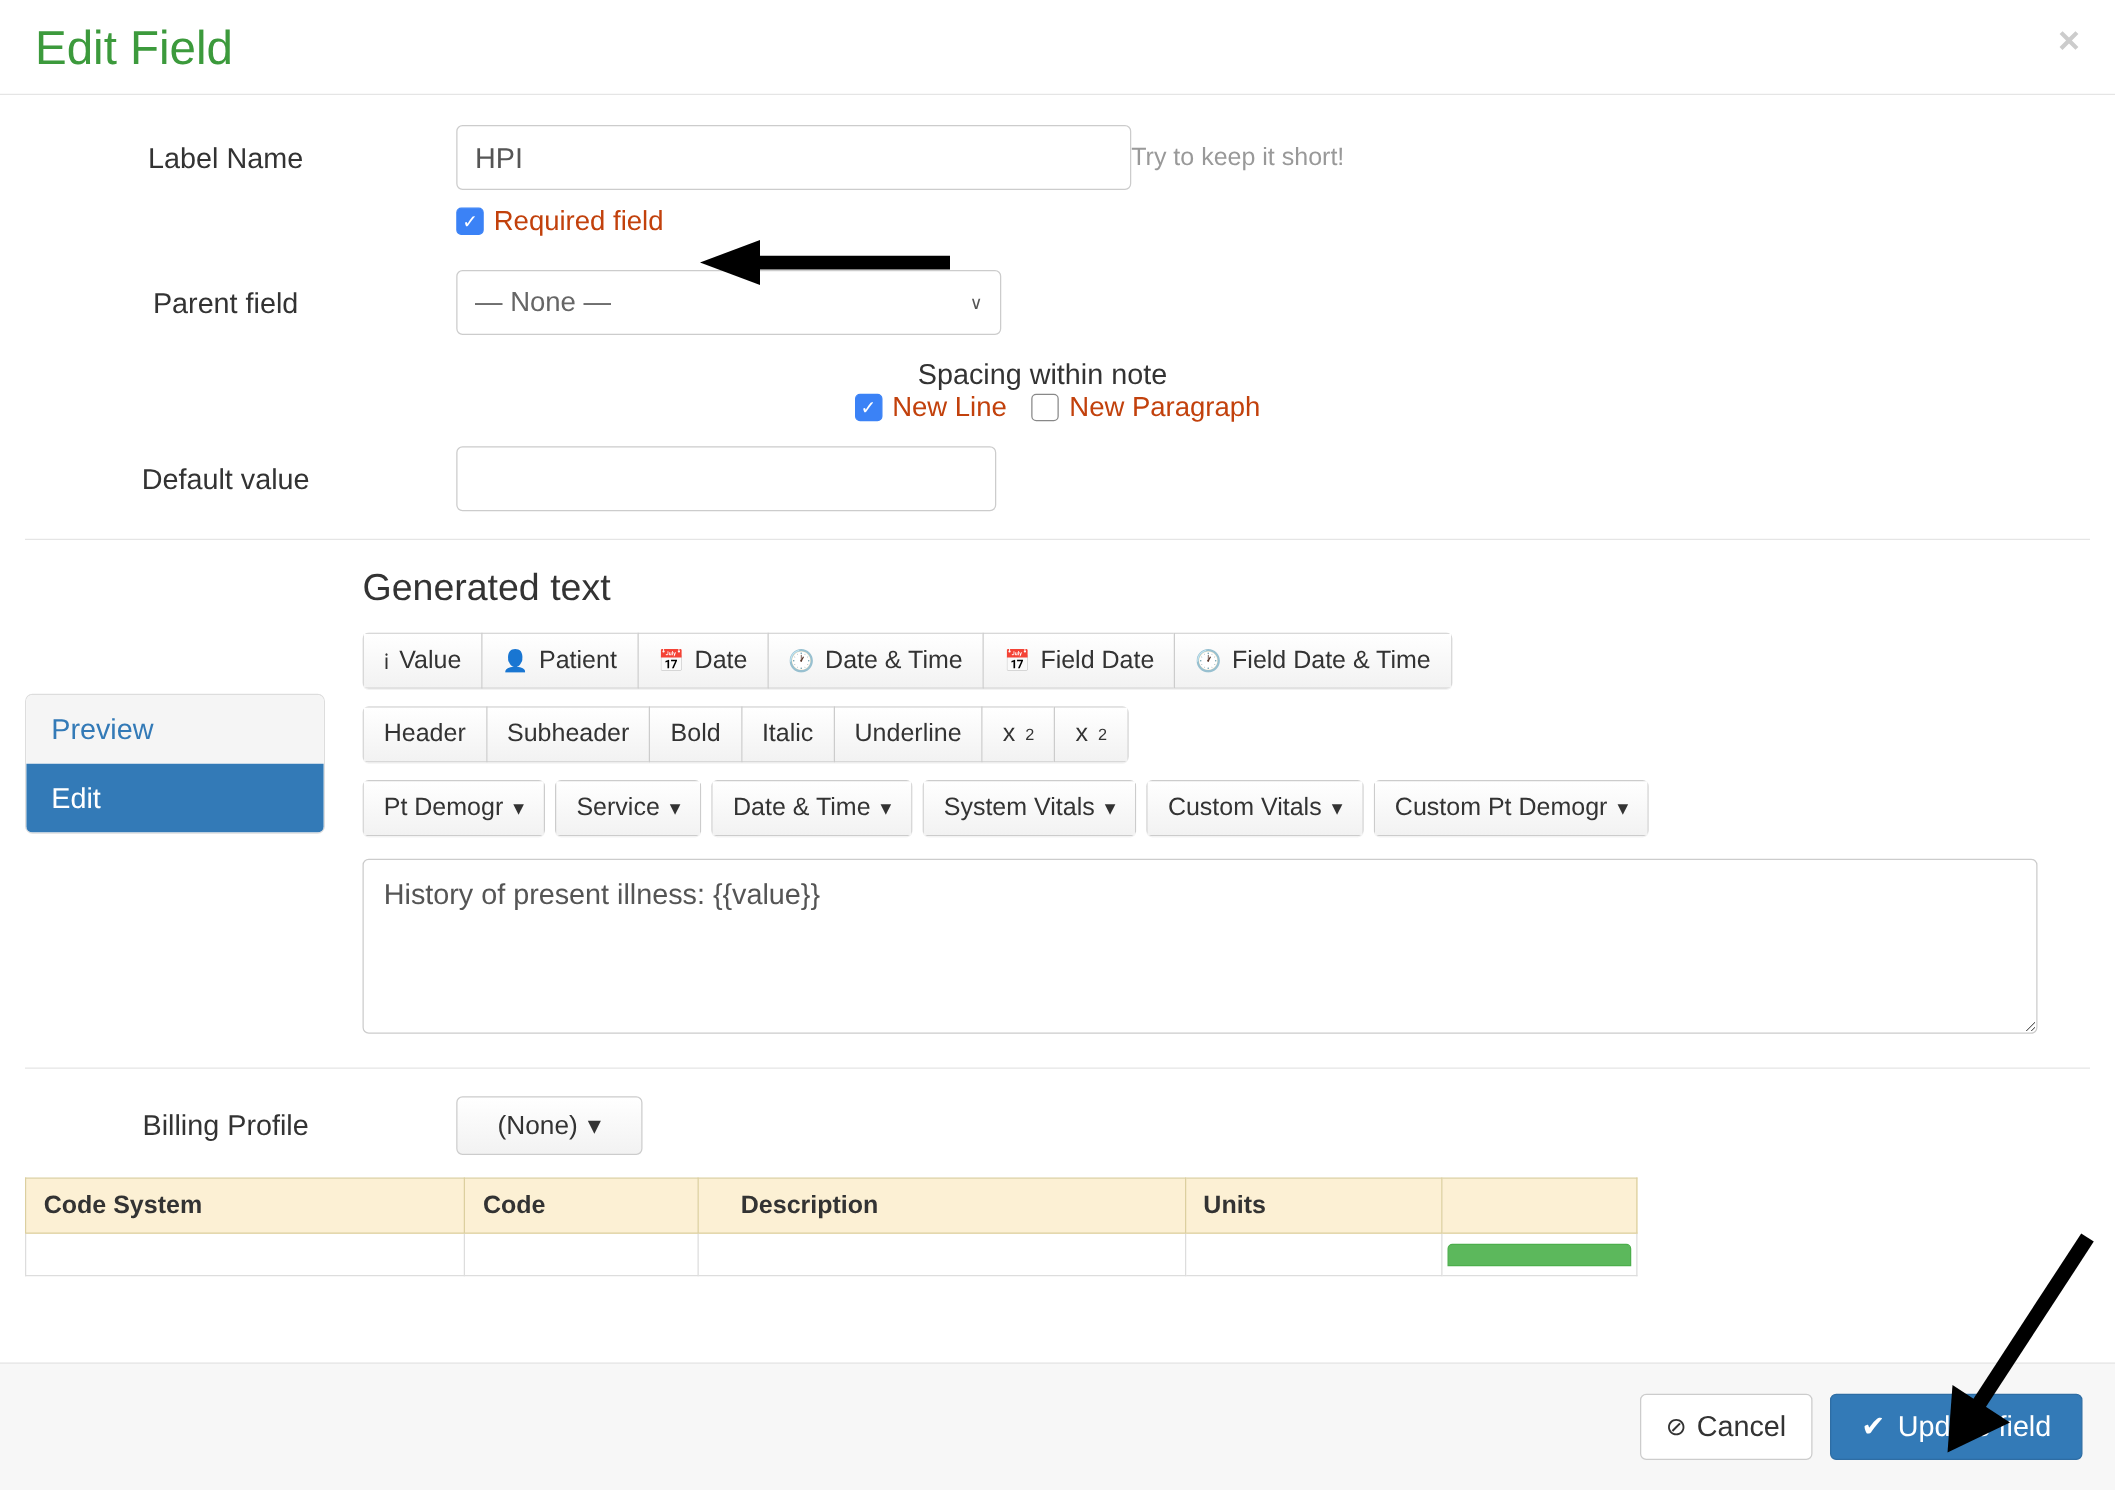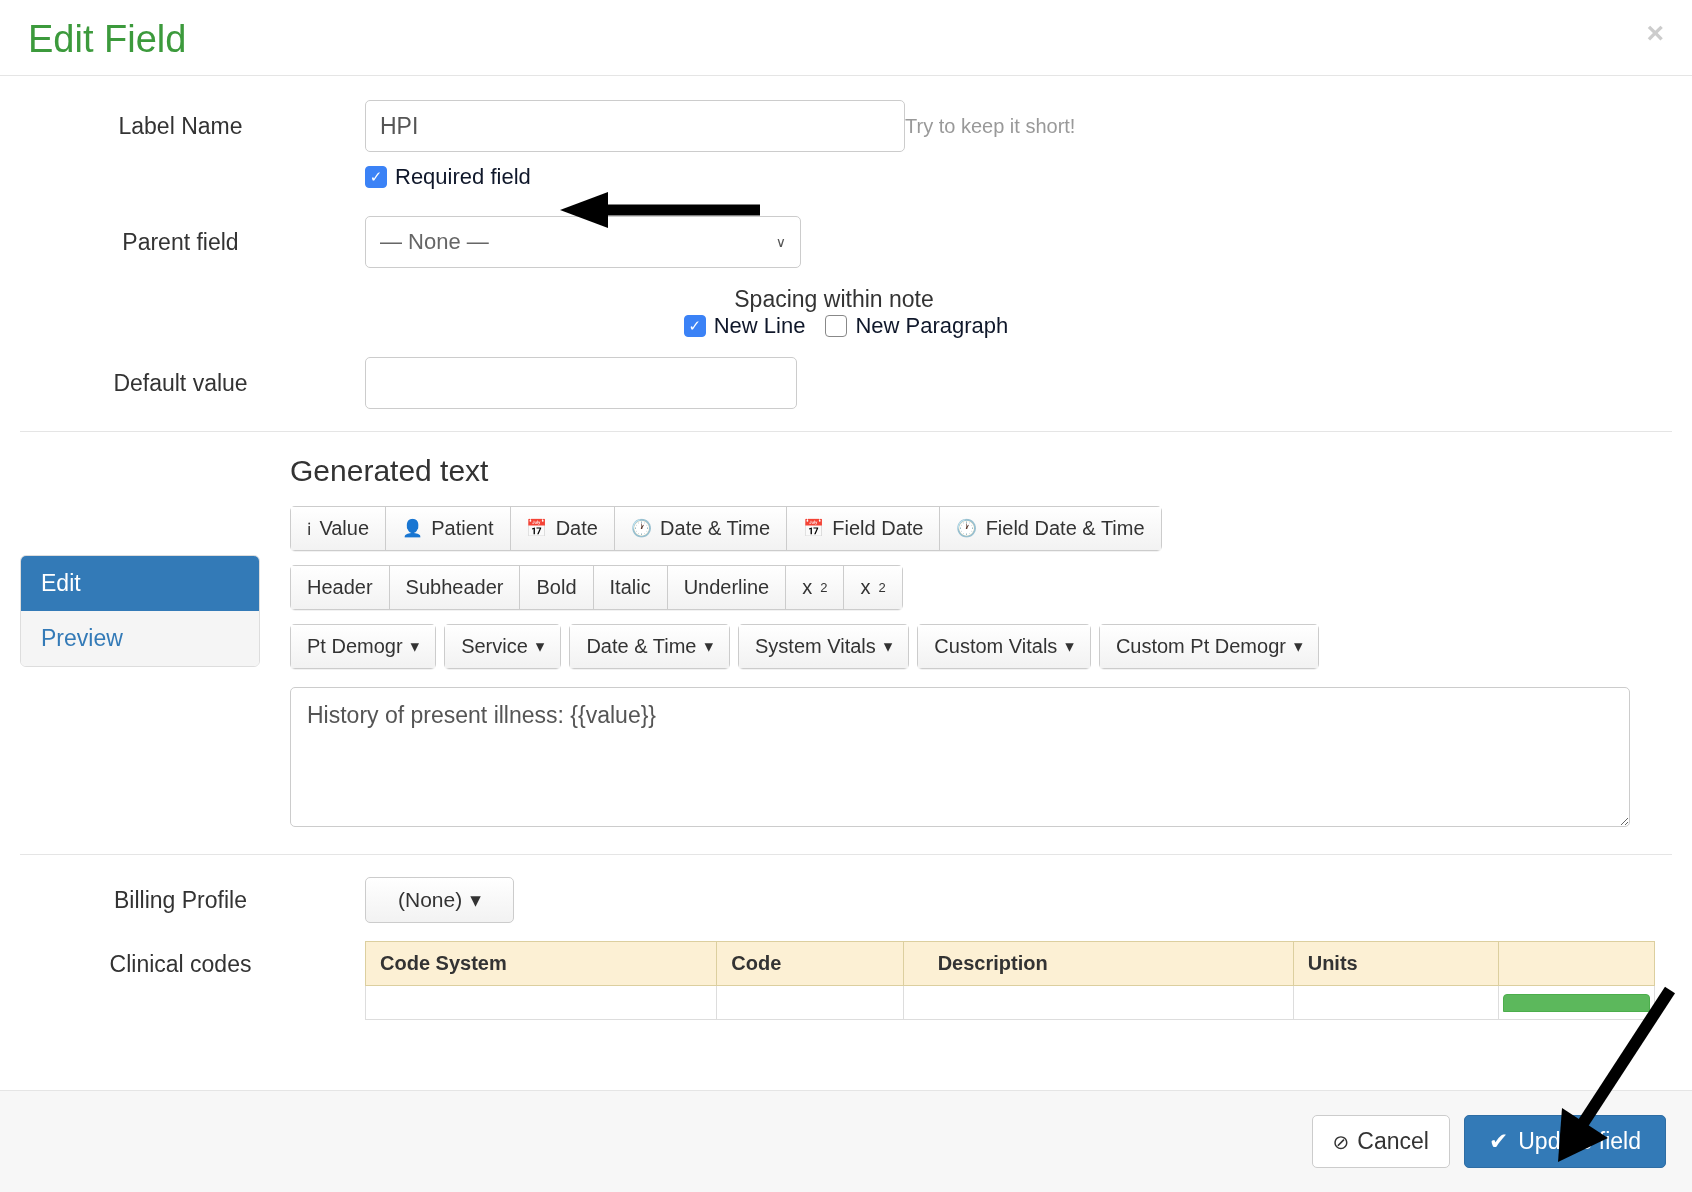--- a/index.html
+++ b/index.html
@@ -18,21 +18,21 @@
     .text-input {
       width: 540px; height: 52px; padding: 8px 14px; font-size: 23px;
       border: 1px solid #ccc; border-radius: 5px; color: #555;
     }
     .help-text { color: #999; font-size: 20px; }
 
     .check-row { padding-left: 345px; margin-top: -6px; margin-bottom: 26px; display: flex; align-items: center; gap: 8px; }
     .chk { width: 22px; height: 22px; border-radius: 4px; display: inline-flex; align-items: center; justify-content: center; flex-shrink: 0; }
     .chk.on { background: #3b82f6; border: 1px solid #3b82f6; color: #fff; font-size: 15px; }
     .chk.off { background: #fff; border: 1.5px solid #888; }
-    .chk-label { font-size: 22px; color: #0f172a; }
+    .chk-label { font-size: 22px; color: #c2410c; }
 
     .select {
       width: 436px; height: 52px; border: 1px solid #ccc; border-radius: 5px;
       display: flex; align-items: center; justify-content: space-between;
       padding: 0 14px; color: #666; font-size: 22px; cursor: pointer;
     }
     .caret-down { font-size: 14px; color: #555; }
     .spacing-opt { display: flex; align-items: center; gap: 8px; }
     .spacing-opt .chk-label { font-size: 22px; }
 
@@ -146,22 +146,22 @@
   <div class="form-row" style="margin-top:18px;">
     <div class="form-label">Default value</div>
     <div class="form-ctrl">
       <input type="text" class="text-input" style="width: 432px;" value="">
     </div>
   </div>
 
   <hr class="sep">
 
   <div class="side-tabs">
+    <div class="side-tab inactive">Preview</div>
     <div class="side-tab active">Edit</div>
-    <div class="side-tab inactive">Preview</div>
   </div>
 
   <div class="gen-section">
     <div class="gen-title">Generated text</div>
 
     
     <div class="btn-toolbar">
       <div class="btn-group">
         <div class="tb-btn">
             <span class="ico">ℹ</span>
@@ -259,21 +259,20 @@
     <div class="form-label">Billing Profile</div>
     <div class="form-ctrl">
       <div class="billing-drop">
         <span>(None)</span>
         <span class="ico">▾</span>
       </div>
     </div>
   </div>
 
   <div class="form-row" style="align-items:flex-start;">
-    <div class="form-label" style="padding-top:10px;">Clinical codes</div>
     <div class="form-ctrl">
       <table class="codes">
         <thead>
           <tr>
             <th style="width:360px;">Code System</th>
             <th style="width:190px;">Code</th>
             <th style="width:398px;padding-left:34px;">Description</th>
             <th style="width:210px;">Units</th>
             <th style="width:160px;"></th>
           </tr>

